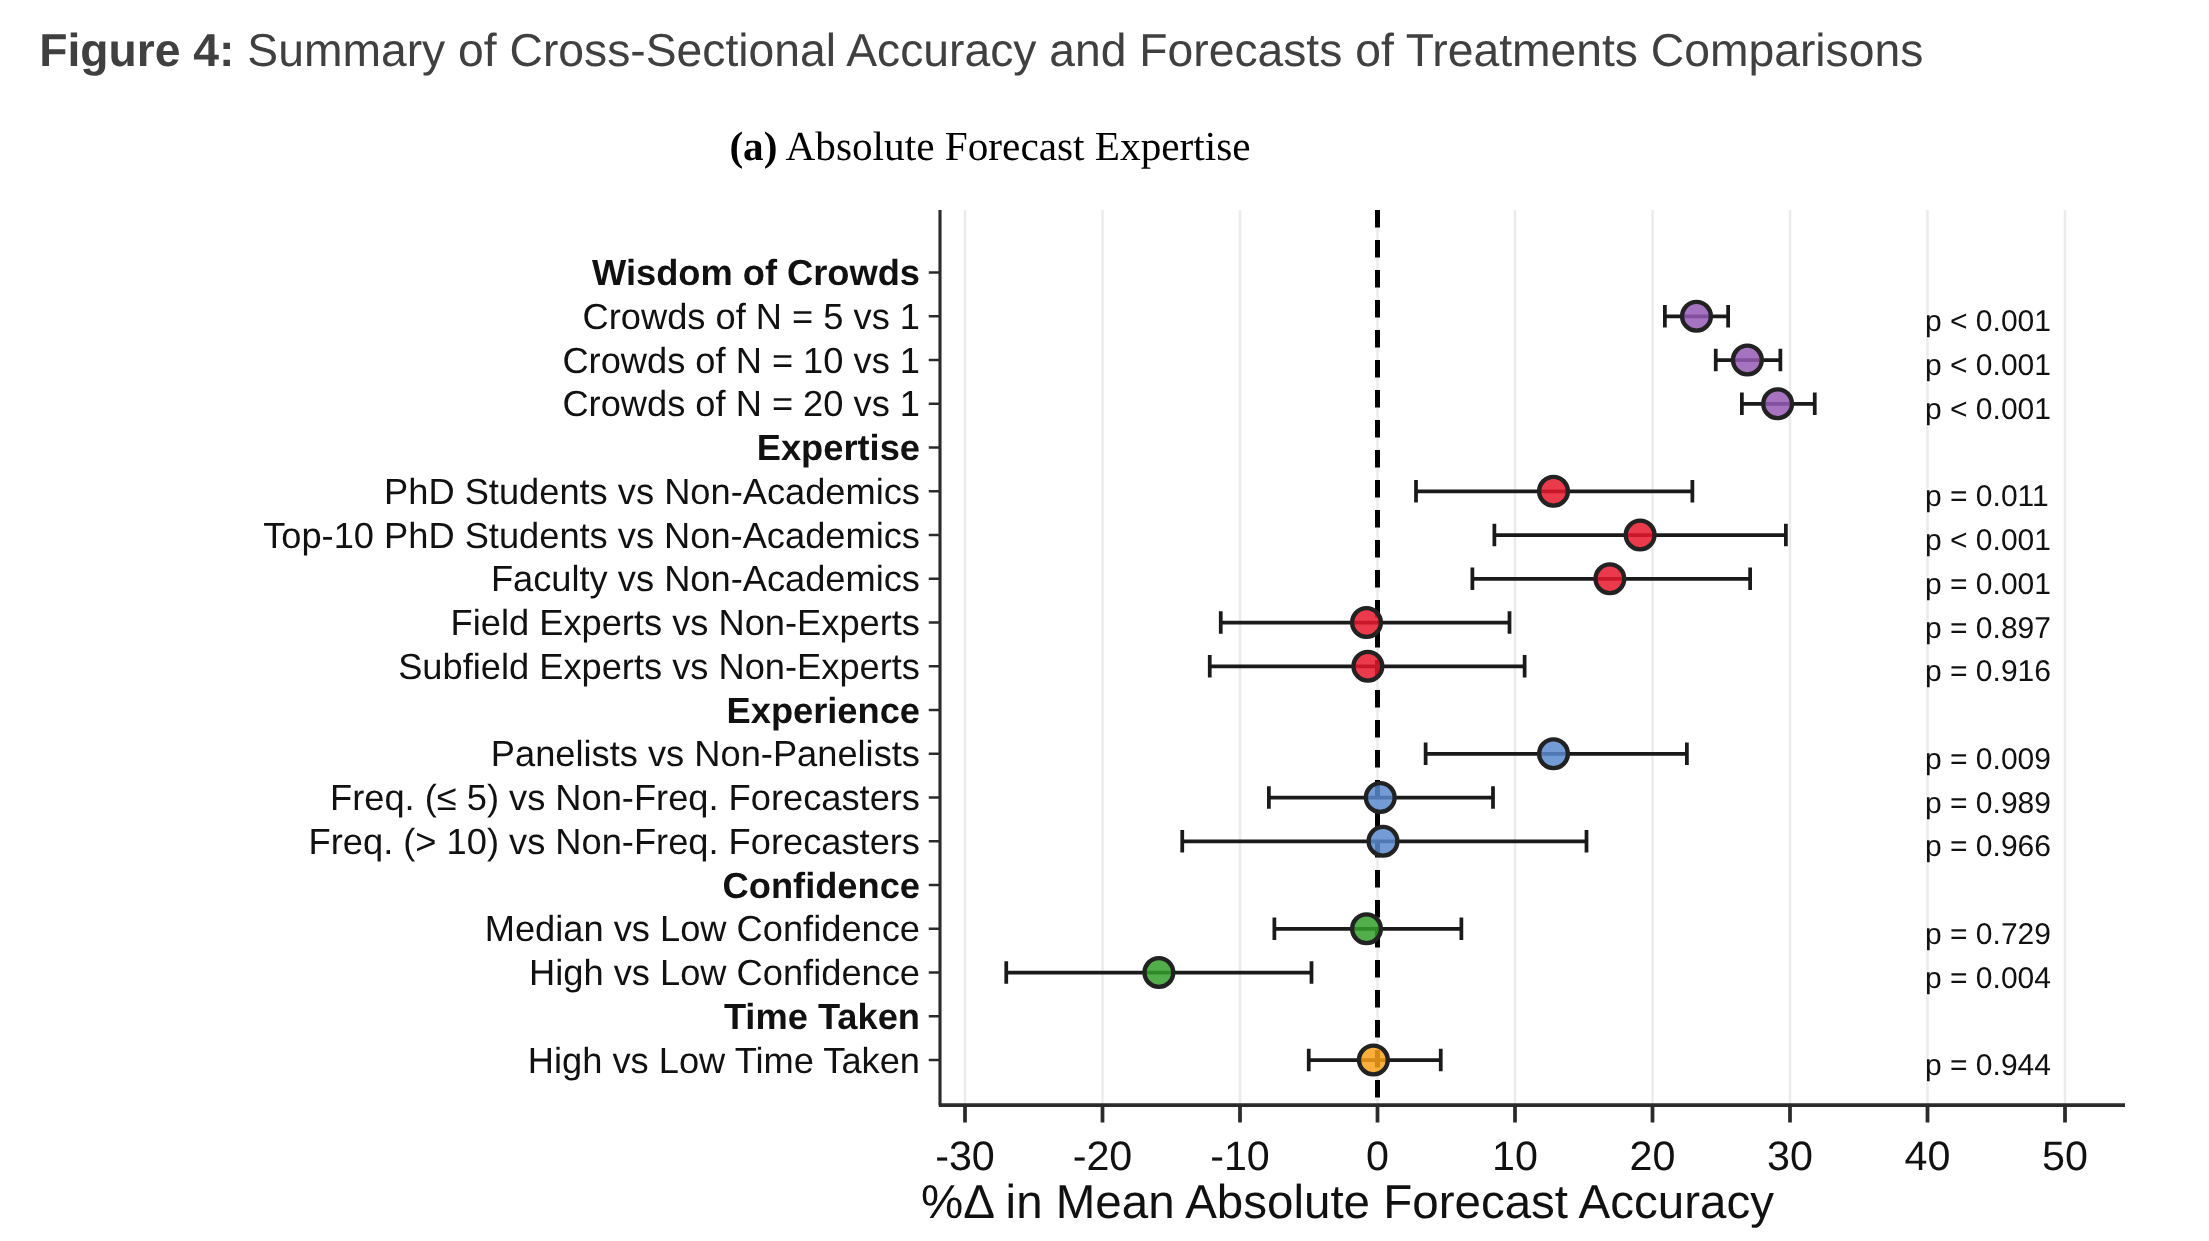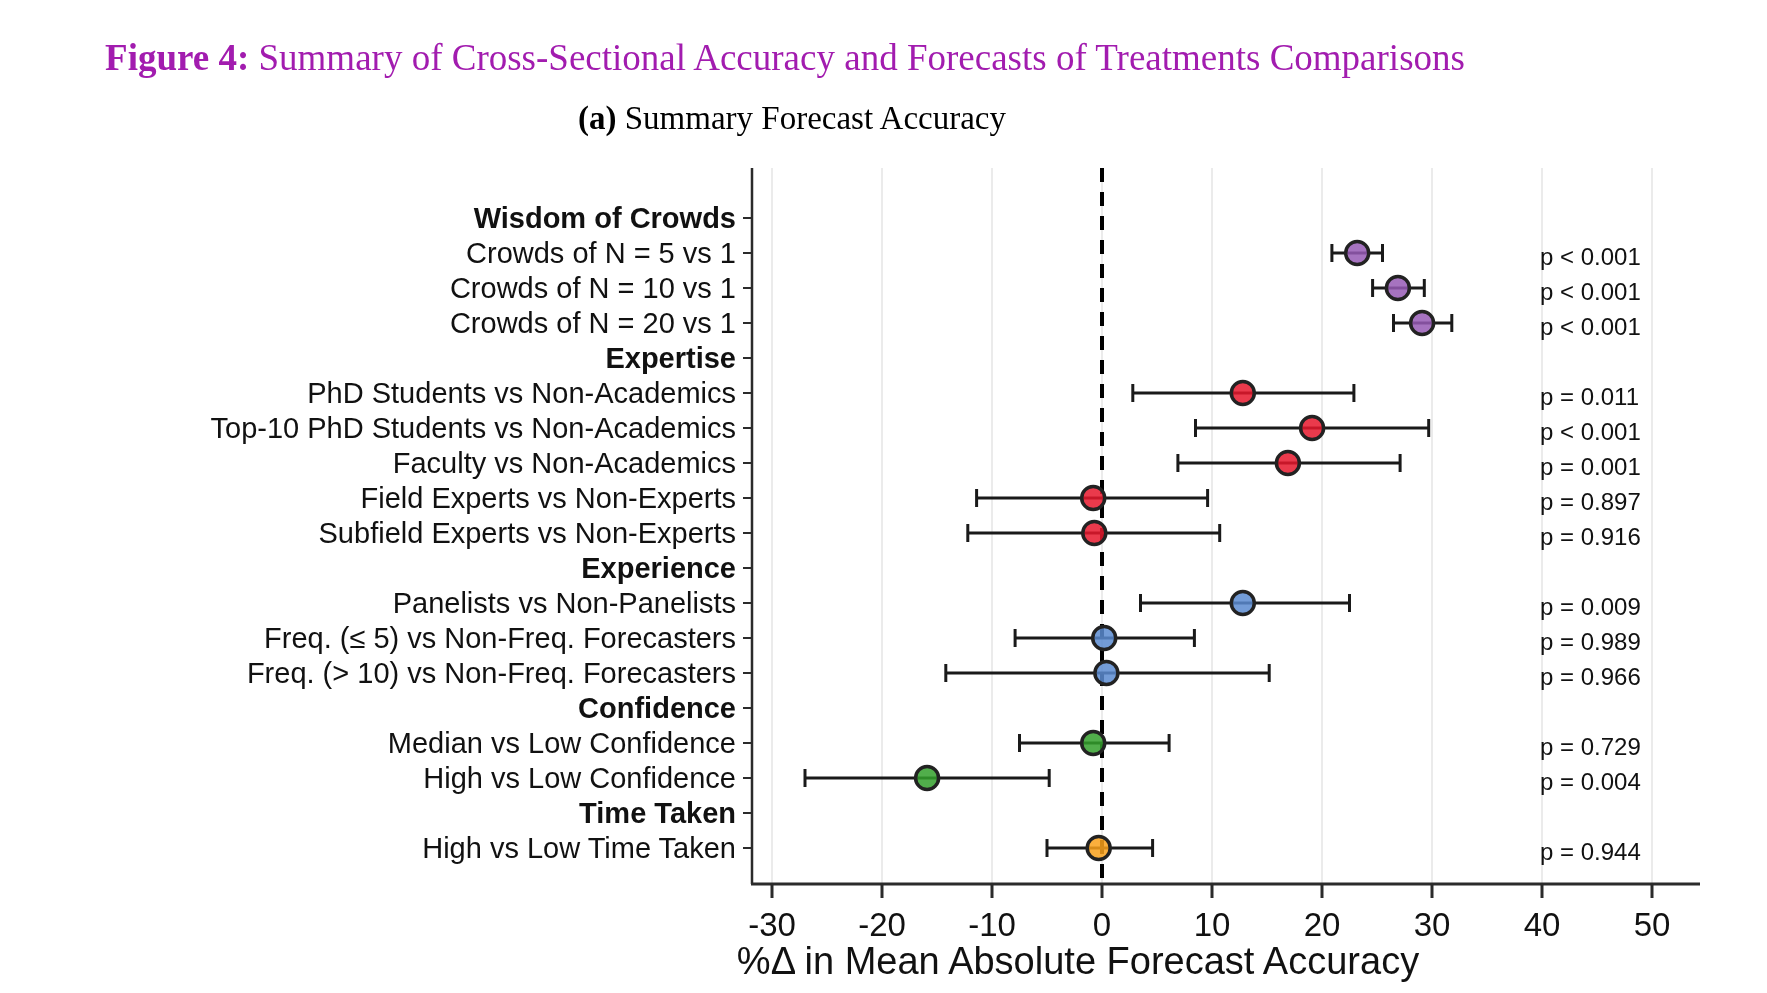--- a/index.html
+++ b/index.html
@@ -1,37 +1,37 @@
 <!DOCTYPE html>
 <html><head>
 <meta charset="utf-8">
 <style>
   html,body{margin:0;padding:0;background:#fff;}
   .fig{position:relative;width:1767px;height:993px;background:#ffffff;overflow:hidden;
        font-family:"Liberation Sans",sans-serif;}
   .title{position:absolute;left:0;top:20px;width:1570px;text-align:center;
-         font-family:Liberation Serif, serif;font-size:37px;color:#a21caf;margin-top:16px;}
+         font-family:Liberation Sans, sans-serif;font-size:37px;color:#404040;}
   .title .b{font-weight:bold;}
   .subtitle{position:absolute;left:0;top:100px;width:1584px;text-align:center;
             font-family:"Liberation Serif",serif;font-size:33px;color:#000;}
   .subtitle .b{font-weight:bold;}
   svg.plot{position:absolute;left:0;top:0;}
   svg text{font-family:"Liberation Sans",sans-serif;fill:#111;}
   text.rowlab{font-size:29px;}
   text.rowhdr{font-size:29px;font-weight:bold;}
   text.pval{font-size:24px;}
   text.xtick{font-size:33px;}
   text.xtitle{font-size:38px;}
 </style>
 </head>
 <body>
 
 <div class="fig">
   <div class="title"><span class="b">Figure 4:</span><span> Summary of Cross-Sectional Accuracy and Forecasts of Treatments Comparisons</span></div>
-  <div class="subtitle"><span class="b">(a)</span><span> Summary Forecast Accuracy</span></div>
+  <div class="subtitle"><span class="b">(a)</span><span> Absolute Forecast Expertise</span></div>
   <svg id="plot" class="plot" width="1767" height="993" viewBox="0 0 1767 993">
       <line x1="772" x2="772" y1="168" y2="884" stroke="#ebebeb" stroke-width="2"></line>
       <line x1="882" x2="882" y1="168" y2="884" stroke="#ebebeb" stroke-width="2"></line>
       <line x1="992" x2="992" y1="168" y2="884" stroke="#ebebeb" stroke-width="2"></line>
       <line x1="1102" x2="1102" y1="168" y2="884" stroke="#ebebeb" stroke-width="2"></line>
       <line x1="1212" x2="1212" y1="168" y2="884" stroke="#ebebeb" stroke-width="2"></line>
       <line x1="1322" x2="1322" y1="168" y2="884" stroke="#ebebeb" stroke-width="2"></line>
       <line x1="1432" x2="1432" y1="168" y2="884" stroke="#ebebeb" stroke-width="2"></line>
       <line x1="1542" x2="1542" y1="168" y2="884" stroke="#ebebeb" stroke-width="2"></line>
       <line x1="1652" x2="1652" y1="168" y2="884" stroke="#ebebeb" stroke-width="2"></line>

